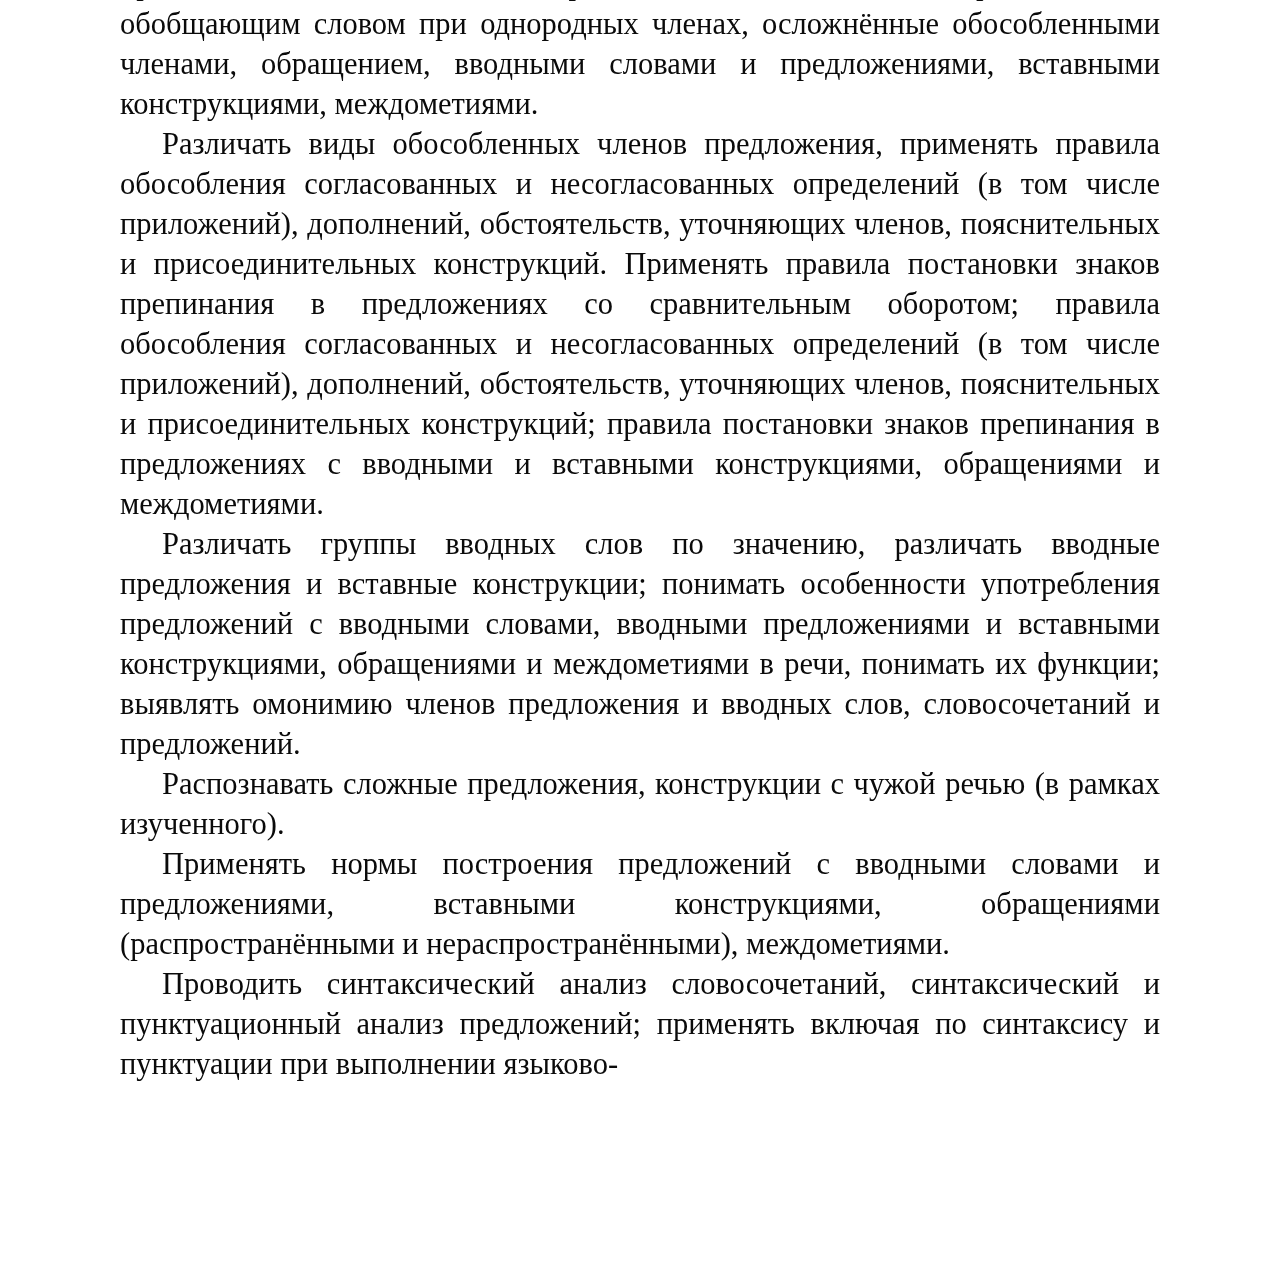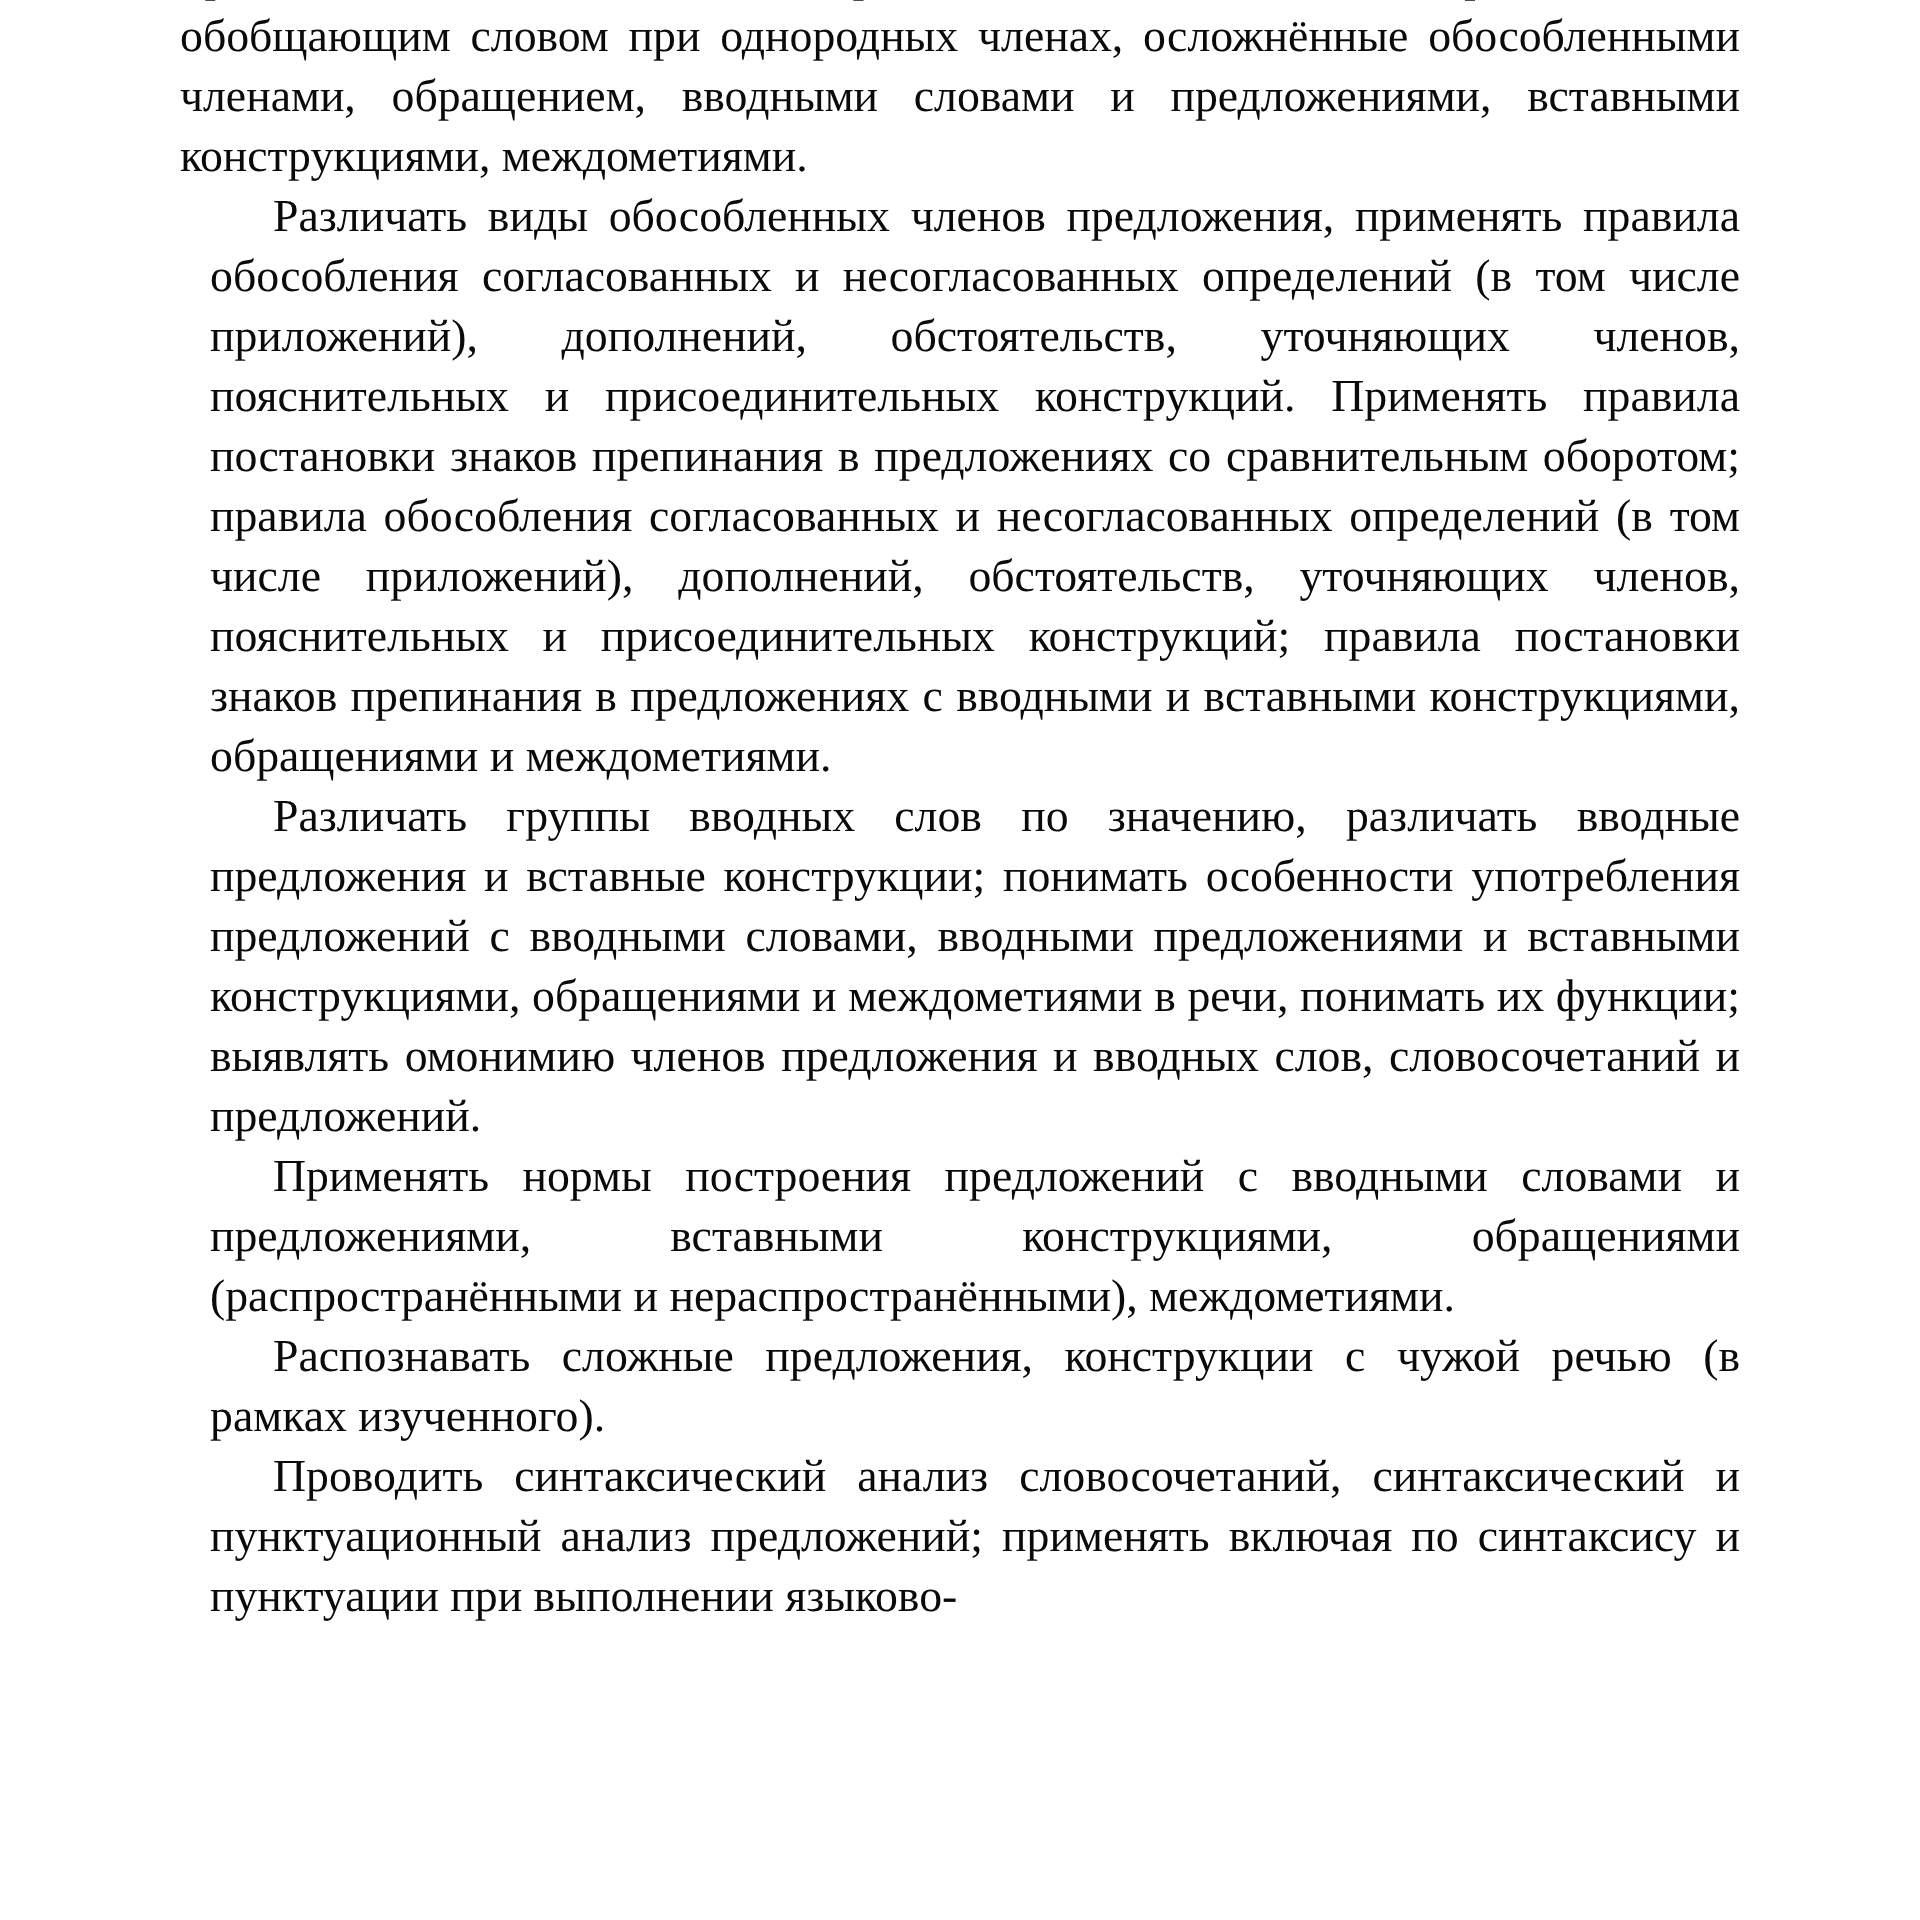--- a/index.html
+++ b/index.html
@@ -44,35 +44,34 @@
     -webkit-font-smoothing: none;
   }
 
   
   .para-clipped {
     margin-top: -36px;
   }
 
   .para-indent {
     text-indent: 42px;
-    margin-left: 20px;
   }
 </style>
 </head>
 <body>
 
 <div class="page">
   <div class="text-column">
 
     <p class="para para-clipped">предложения, осложнённые однородными членами, включая предложения с обобщающим словом при однородных членах, осложнённые обособленными членами, обращением, вводными словами и предложениями, вставными конструкциями, междометиями.</p>
 
     <p class="para para-indent">Различать виды обособленных членов предложения, применять правила обособления согласованных и несогласованных определений (в том числе приложений), дополнений, обстоятельств, уточняющих членов, пояснительных и присоединительных конструкций. Применять правила постановки знаков препинания в предложениях со сравнительным оборотом; правила обособления согласованных и несогласованных определений (в том числе приложений), дополнений, обстоятельств, уточняющих членов, пояснительных и присоединительных конструкций; правила постановки знаков препинания в предложениях с вводными и вставными конструкциями, обращениями и междометиями.</p>
 
     <p class="para para-indent">Различать группы вводных слов по значению, различать вводные предложения и вставные конструкции; понимать особенности употребления предложений с вводными словами, вводными предложениями и вставными конструкциями, обращениями и междометиями в речи, понимать их функции; выявлять омонимию членов предложения и вводных слов, словосочетаний и предложений.</p>
 
+    <p class="para para-indent">Распознавать сложные предложения, конструкции с чужой речью (в рамках изученного).</p>
+
     <p class="para para-indent">Применять нормы построения предложений с вводными словами и предложениями, вставными конструкциями, обращениями (распространёнными и нераспространёнными), междометиями.</p>
-
-    <p class="para para-indent">Распознавать сложные предложения, конструкции с чужой речью (в рамках изученного).</p>
 
     <p class="para para-indent">Проводить синтаксический анализ словосочетаний, синтаксический и пунктуационный анализ предложений; применять включая по синтаксису и пунктуации при выполнении языково-</p>
 
   </div>
 </div>
 
 </body></html>

